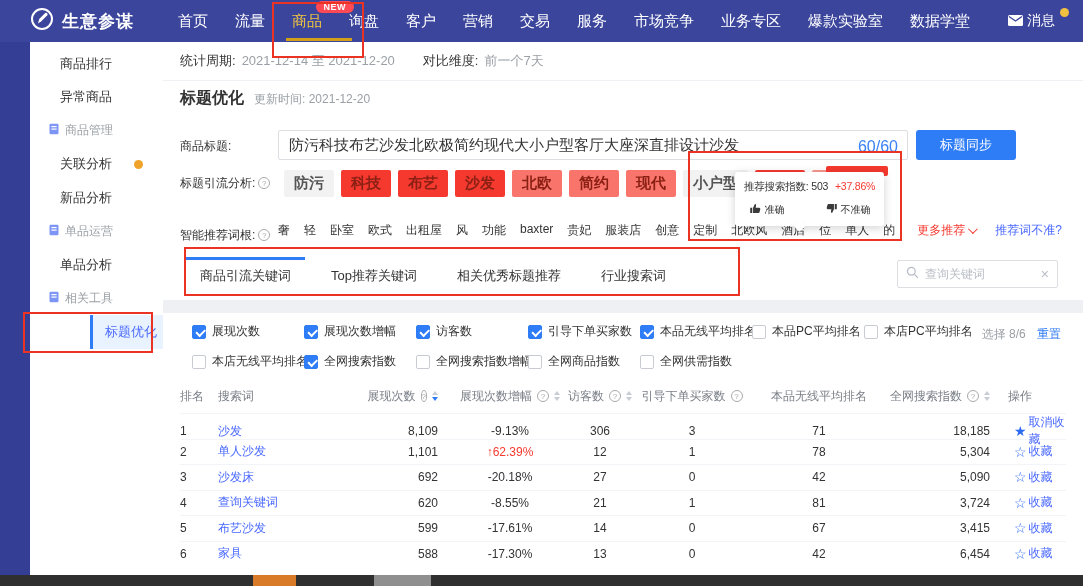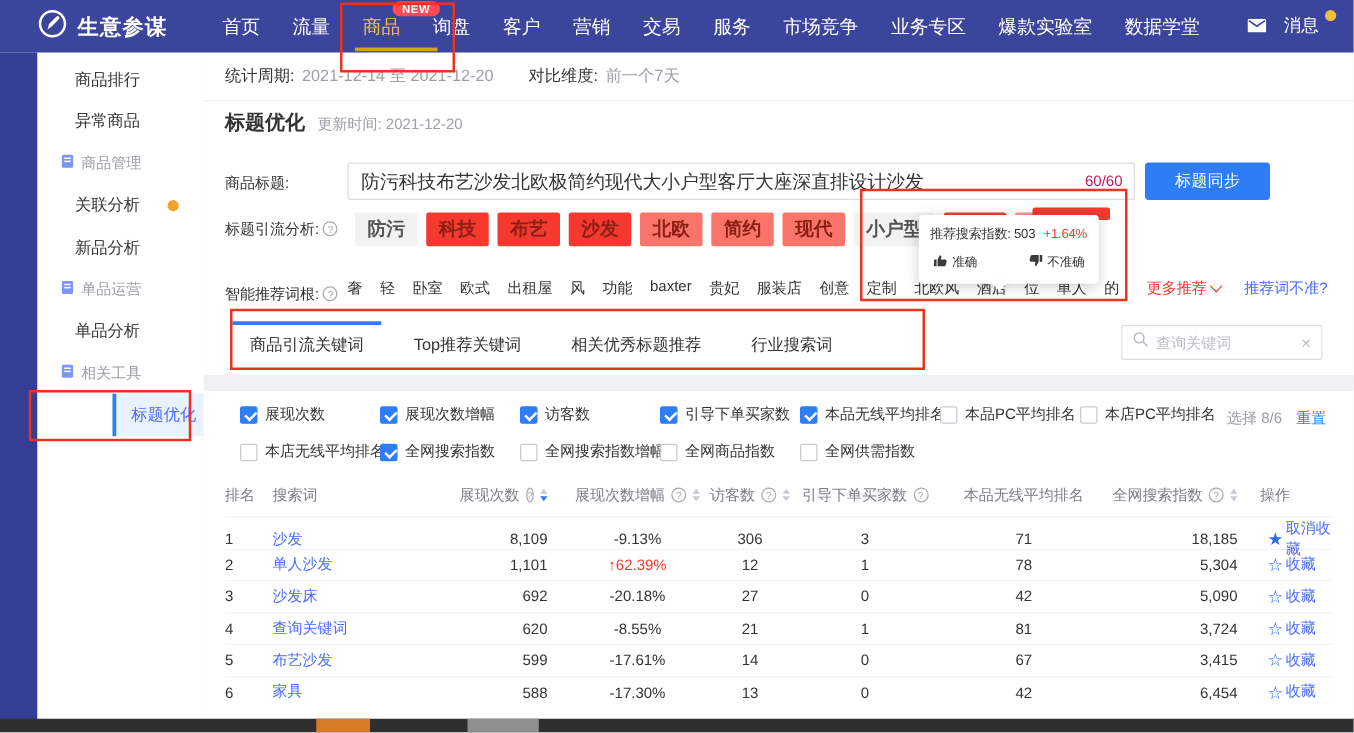--- a/index.html
+++ b/index.html
@@ -7,21 +7,21 @@
 
   
   .topnav{position:absolute;left:0;top:0;width:1083px;height:42px;background:#3b459c;display:flex;align-items:center;color:#fff;z-index:10;}
   .brand{display:flex;align-items:center;gap:8px;margin-left:30px;flex:0 0 auto;}
   .brand-name{font-size:17px;font-weight:bold;letter-spacing:1px;}
   .nav-items{flex:1;display:flex;justify-content:space-between;align-items:center;margin:0 38px 0 44px;height:42px;}
   .nav-item{font-size:15px;cursor:pointer;position:relative;height:42px;display:flex;align-items:center;white-space:nowrap;}
   .nav-item.active{color:#f0c53f;}
   .nav-underline{position:absolute;left:-6px;bottom:1px;width:66px;height:3px;background:#d4a017;}
   .new-badge{position:absolute;top:1px;right:-32px;background:#ff4a55;color:#fff;font-size:9px;font-weight:bold;padding:1px 8px;border-radius:8px;letter-spacing:.5px;}
-  .msg{display:flex;align-items:center;gap:14px;margin-right:28px;font-size:14px;position:relative;cursor:pointer;}
+  .msg{display:flex;align-items:center;gap:4px;margin-right:28px;font-size:14px;position:relative;cursor:pointer;}
   .msg-dot{position:absolute;right:-14px;top:-4px;width:9px;height:9px;border-radius:50%;background:#f0c040;}
 
   
   .rail{position:absolute;left:0;top:42px;width:30px;height:534px;background:#343e95;}
   .sidebar{position:absolute;left:30px;top:42px;width:133px;height:534px;background:#fff;padding-top:5px;}
   .side-item{height:33.5px;display:flex;align-items:center;font-size:13px;color:#333;padding-left:30px;cursor:pointer;position:relative;}
   .side-section{height:33.5px;display:flex;align-items:center;font-size:12px;color:#9aa0a6;padding-left:18px;gap:5px;}
   .side-dot{width:9px;height:9px;border-radius:50%;background:#f0a32a;margin-left:22px;}
   .side-item.active{margin-left:60px;padding-left:12px;background:#e8f3ff;border-left:3px solid #2e7cf6;color:#4a69ff;}
 
@@ -30,21 +30,21 @@
   .stats-row{position:absolute;left:0;top:0;width:100%;height:39px;display:flex;align-items:center;padding-left:17px;font-size:13px;border-bottom:1px solid #f0f1f4;}
   .lbl{color:#333;} .val{color:#9aa0a6;margin-left:6px;} .gap28{margin-left:28px;}
   .sec-title-row{position:absolute;left:17px;top:46px;display:flex;align-items:baseline;gap:10px;}
   .sec-title{font-size:16px;font-weight:bold;color:#333;}
   .sec-upd{font-size:12px;color:#9aa0a6;}
 
   .form-label{position:absolute;left:17px;font-size:12px;color:#333;}
   .info{display:inline-block;width:12px;height:12px;border:1px solid #aaa;border-radius:50%;font-size:8px;color:#aaa;text-align:center;line-height:11px;vertical-align:1px;margin-left:3px;}
   .title-input-wrap{position:absolute;left:115px;top:88px;width:630px;height:30px;}
   .title-input{width:100%;height:100%;border:1px solid #dcdee2;border-radius:2px;font-size:15px;color:#333;padding:0 58px 0 10px;outline:none;}
-  .char-count{position:absolute;right:10px;top:8px;font-size:12px;color:#be185d;}
+  .char-count{position:absolute;right:10px;top:8px;font-size:16px;color:#3b82f6;}
   .sync-btn{position:absolute;left:753px;top:88px;width:100px;height:30px;background:#2e7cf6;color:#ffffff;border:none;border-radius:3px;font-size:13px;cursor:pointer;}
 
   .tags-row{position:absolute;left:121px;top:128px;display:flex;gap:7px;}
   .tag{font-size:15px;padding:4px 10px;border-radius:2px;white-space:nowrap;cursor:default;font-weight:bold;}
   .tag.high{background:#f5392f;color:#8a1f14;}
   .tag.mid{background:#f9756b;color:#8a1f14;}
   .tag.low{background:#fa978f;color:#8a1f14;}
   .tag.none{background:#f2f2f3;color:#555;}
 
   .roots-row{position:absolute;left:115px;top:180px;width:790px;display:flex;align-items:center;gap:14px;font-size:12px;color:#333;flex-wrap:nowrap;}
@@ -514,21 +514,21 @@
         </div>
       </div>
   </div>
 </div>
 
 <div class="sliver"></div>
 <div class="tooltip">
   <div class="tt-line1">
     <span>推荐搜索指数:</span>
     <span>503</span>
-    <span class="tt-chg">+1.64%</span>
+    <span class="tt-chg">+37.86%</span>
   </div>
   <div class="tt-line2">
     <span class="tt-btn">
       <span><svg width="13" height="13" viewBox="0 0 16 16" fill="#3a3a3a">
             <path d="M1.5 7H4v6.5H1.5zM5 13.5V7l2.3-4.4c.9 0 1.6.8 1.4 1.7L8.2 7h4.3c.9 0 1.6.9 1.4 1.8l-.9 3.4c-.2.8-.9 1.3-1.7 1.3z"></path>
           </svg></span>
       <span>准确</span>
     </span>
     <span class="tt-btn">
       <span><svg width="13" height="13" viewBox="0 0 16 16" fill="#3a3a3a" style="transform:rotate(180deg)">

